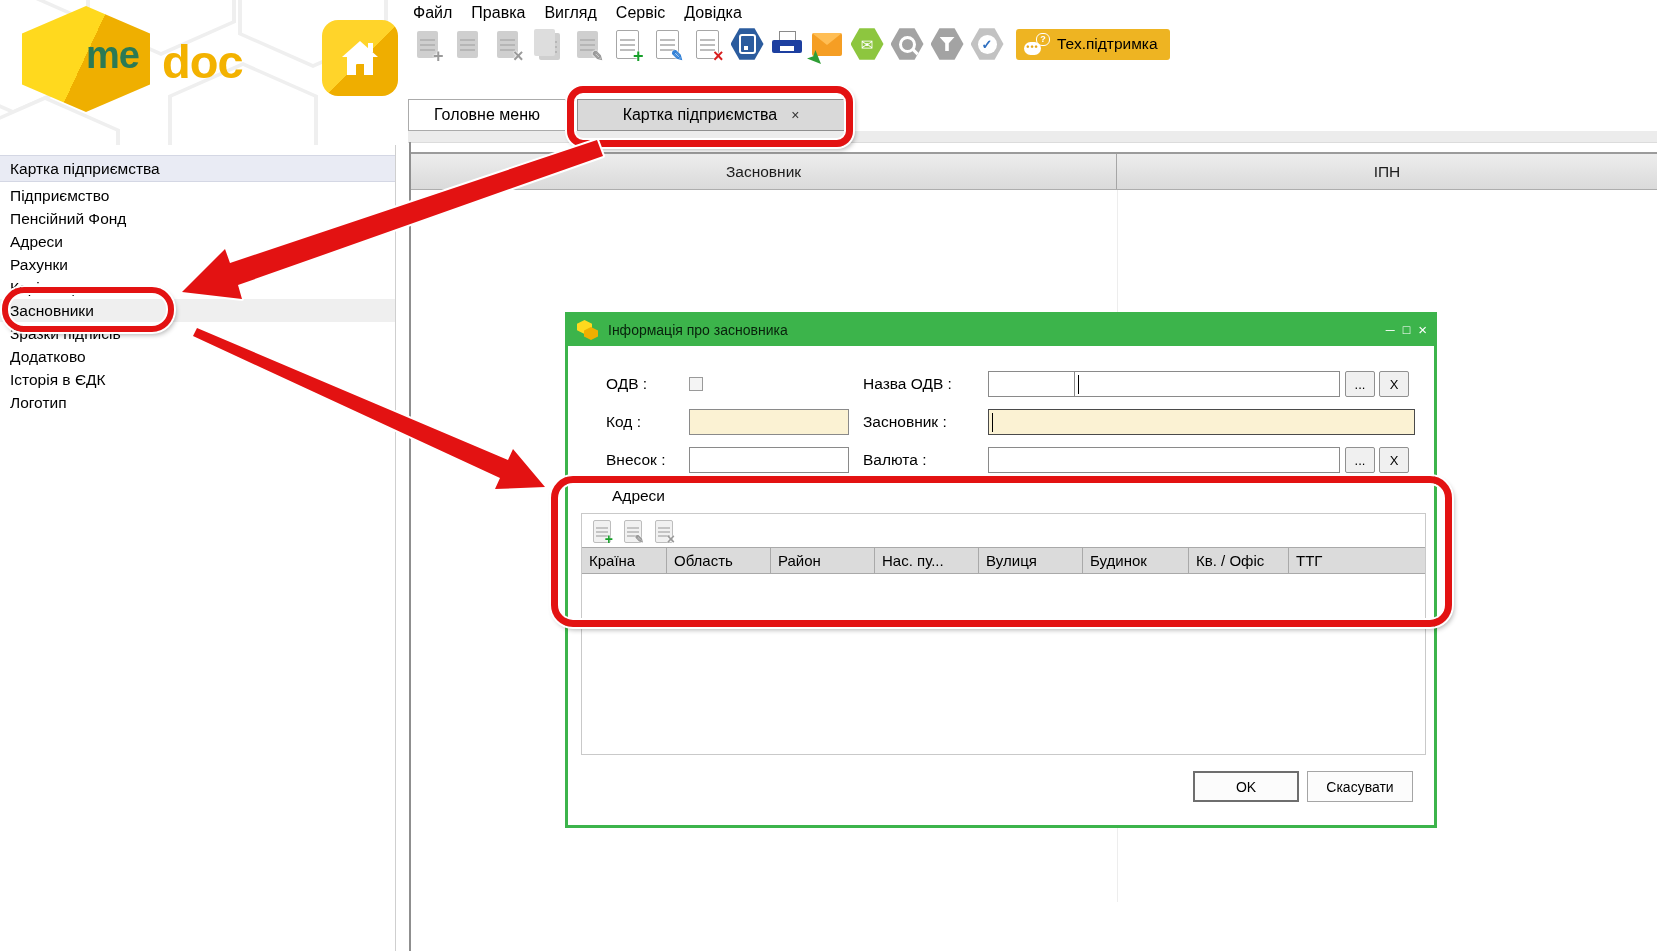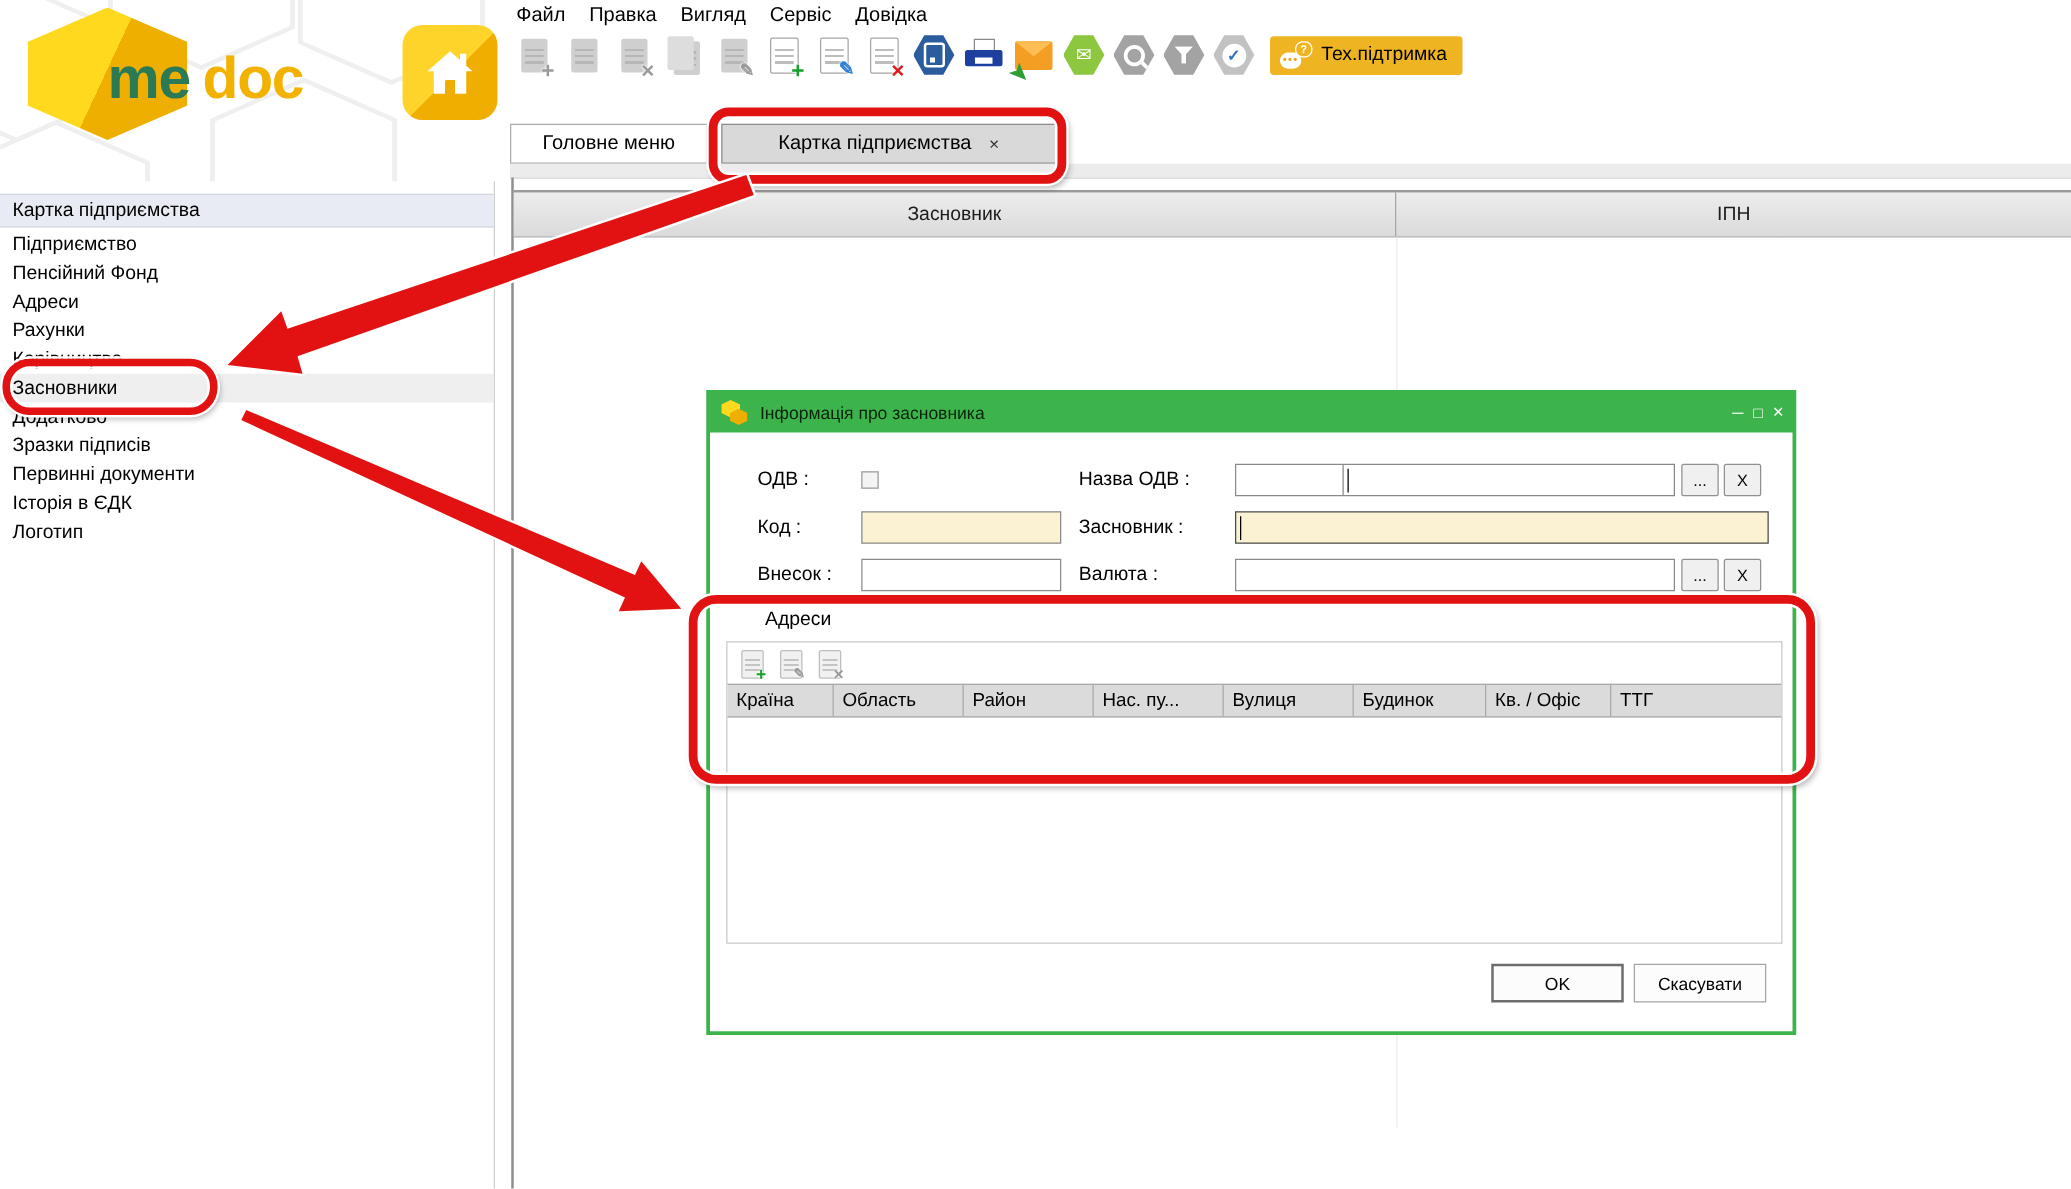--- a/index.html
+++ b/index.html
@@ -9,21 +9,21 @@
   
   .bgx{position:absolute;width:150px;height:128px;background:#EFEFEF;
        clip-path:polygon(50% 0,100% 26%,100% 74%,50% 100%,0 74%,0 26%);}
   .bgx::before{content:"";position:absolute;inset:4px;background:#fff;
        clip-path:polygon(50% 0,100% 26%,100% 74%,50% 100%,0 74%,0 26%);}
 
   
   .logo-hex{position:absolute;left:22px;top:6px;width:128px;height:106px;
       background:linear-gradient(115deg,#FFD91E 49%,#EFAF00 49%);
       clip-path:polygon(50% 0,100% 26%,100% 74%,50% 100%,0 74%,0 26%);}
-  .logo-me{position:absolute;left:86px;top:34px;font-size:47px;font-weight:bold;color:#2B7A55;letter-spacing:-1px;}
+  .logo-me{position:absolute;left:86px;top:34px;font-size:38px;font-weight:bold;color:#2B7A55;letter-spacing:-1px;}
   .logo-doc{position:absolute;left:162px;top:34px;font-size:47px;font-weight:bold;color:#F3B200;letter-spacing:-1px;}
 
   .homebtn{position:absolute;left:322px;top:20px;width:76px;height:76px;border-radius:16px;
       background:linear-gradient(135deg,#FFD42A 52%,#EFAE00 52%);
       display:flex;align-items:center;justify-content:center;cursor:pointer;}
 
   
   .menubar{position:absolute;left:413px;top:1px;height:24px;display:flex;gap:19px;align-items:center;font-size:16px;}
   .mi{cursor:default;}
 
@@ -269,23 +269,22 @@
 
   <div class="sidebar">
     <div class="sb-head">Картка підприємства</div>
     <div class="sb-list">
       <div class="sb-item">Підприємство</div>
       <div class="sb-item">Пенсійний Фонд</div>
       <div class="sb-item">Адреси</div>
       <div class="sb-item">Рахунки</div>
       <div class="sb-item">Керівництво</div>
       <div class="sb-item sel">Засновники</div>
+      <div class="sb-item">Зразки підписів</div>
       <div class="sb-item">Додатково</div>
-      <div class="sb-item">Зразки підписів</div>
-      <div class="sb-item">Первинні документи</div>
       <div class="sb-item">Історія в ЄДК</div>
       <div class="sb-item">Логотип</div>
     </div>
   </div>
   <div class="vdiv"></div>
 
   <div class="gridhead">
     <div class="gh-cell gh-c1">Засновник</div>
     <div class="gh-cell gh-c2">ІПН</div>
   </div>

